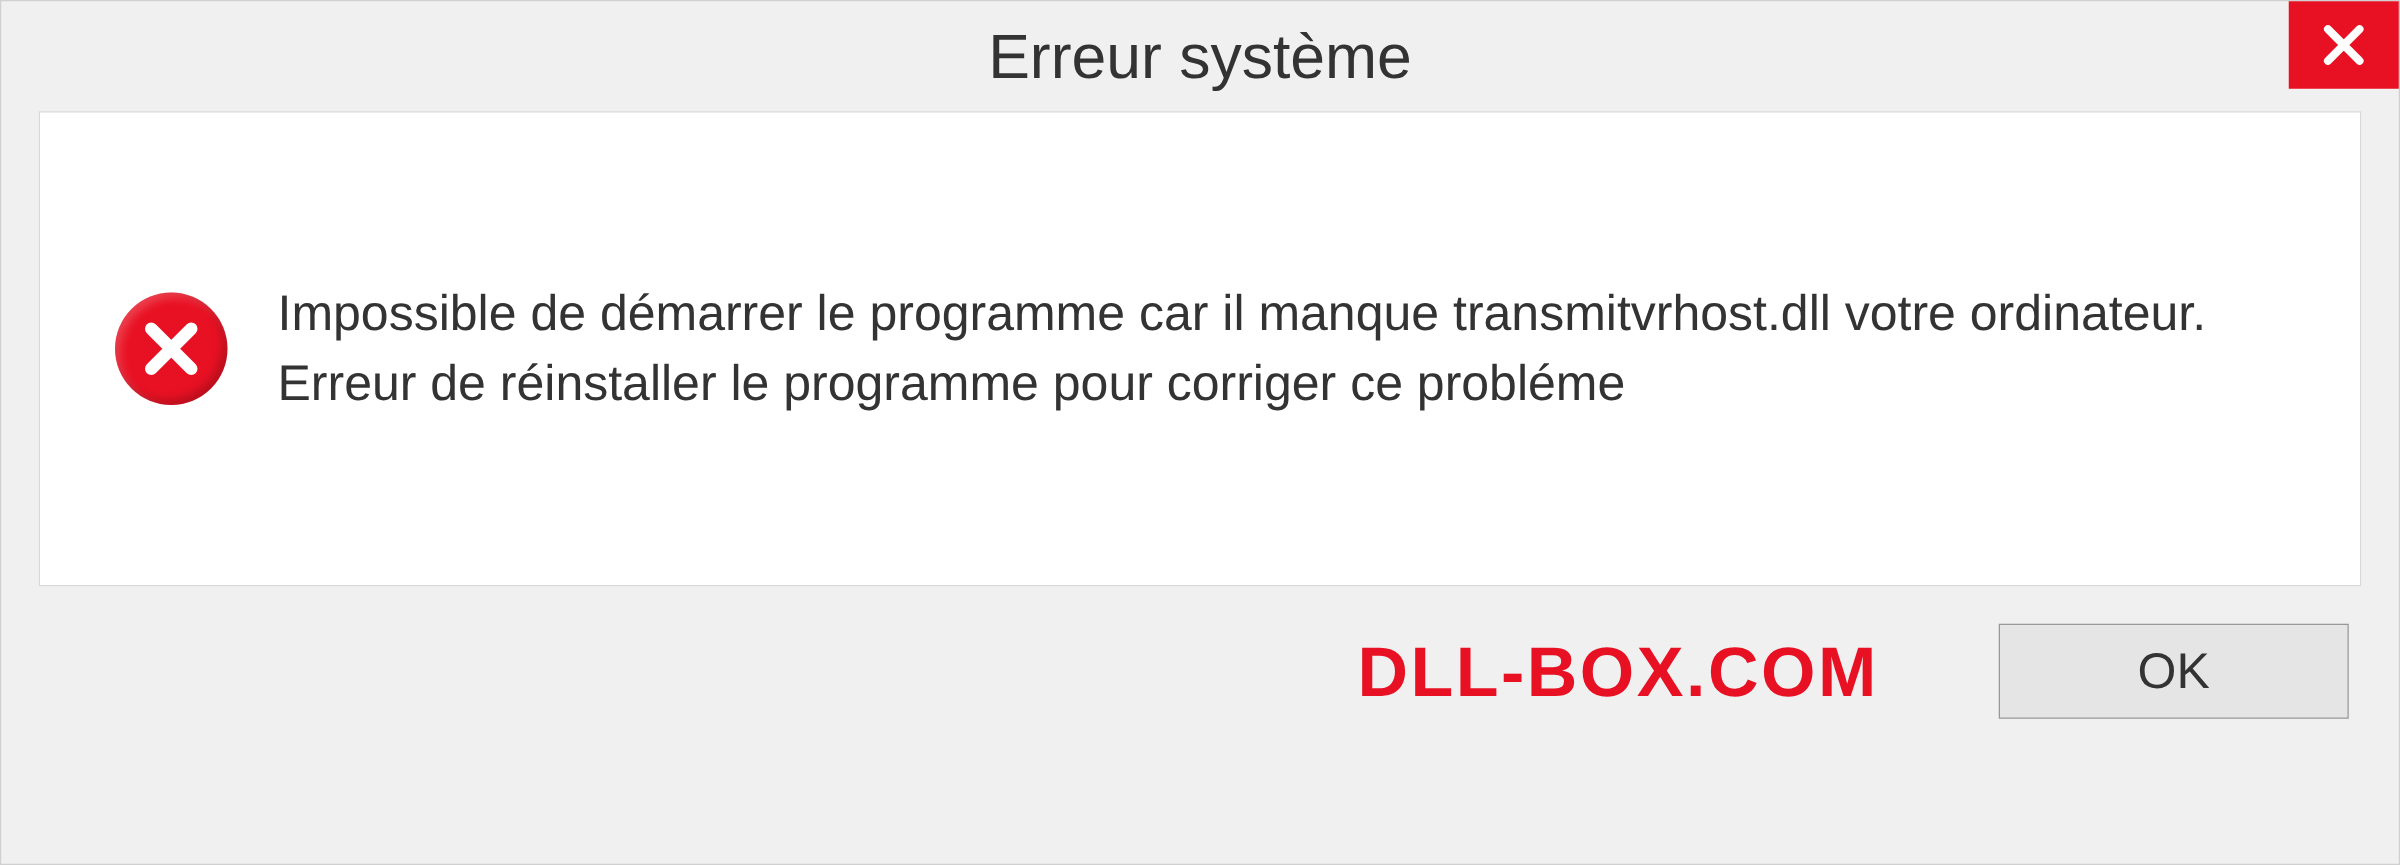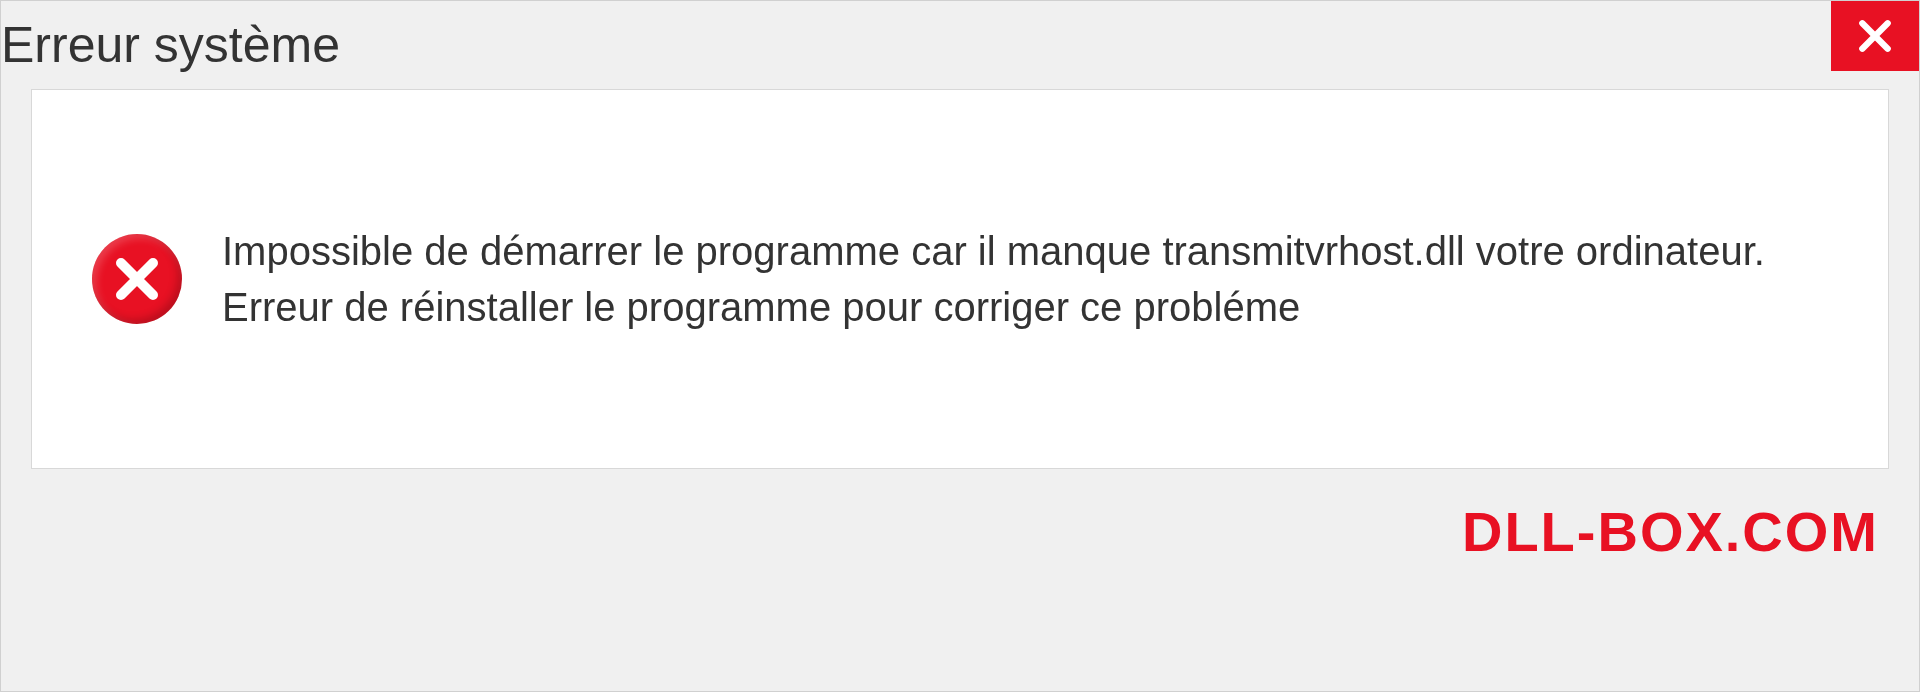--- a/index.html
+++ b/index.html
@@ -17,21 +17,21 @@
     .dialog {
       width: 1920px;
       height: 692px;
       background: #f0f0f0;
       border: 1px solid #d0d0d0;
       position: relative;
     }
     .titlebar {
       display: flex;
       align-items: center;
-      justify-content: flex-start;
+      justify-content: center;
       height: 88px;
       position: relative;
     }
     .title-text {
       font-size: 50px;
       color: #333333;
       font-weight: normal;
     }
     .close-btn {
       position: absolute;
@@ -78,25 +78,24 @@
       width: 48px;
       height: 48px;
     }
     .message-text {
       font-size: 40px;
       color: #333333;
       line-height: 1.4;
     }
     .footer {
       display: flex;
-      align-items: flex-end;
+      align-items: center;
       justify-content: flex-end;
       padding: 30px 40px 0 40px;
       gap: 96px;
-      flex-direction: column;
     }
     .brand-text {
       font-size: 56px;
       font-weight: 900;
       color: #e81123;
       letter-spacing: 2px;
       font-family: Arial, Helvetica, sans-serif;
     }
     .ok-btn {
       background: #e5e5e5;
@@ -130,14 +129,17 @@
         <svg viewBox="0 0 24 24">
           <path d="M4 4 L20 20 M20 4 L4 20" stroke="#ffffff" stroke-width="5" stroke-linecap="round" fill="none"></path>
         </svg>
       </div>
     </div>
     <div class="message-text">Impossible de démarrer le programme car il manque transmitvrhost.dll votre ordinateur. Erreur de réinstaller le programme pour corriger ce probléme</div>
   </div>
 
   <div class="footer">
     <div class="brand-text">DLL-BOX.COM</div>
+    <div class="ok-btn">
+      <span>OK</span>
+    </div>
   </div>
 </div>
 
 </body></html>

